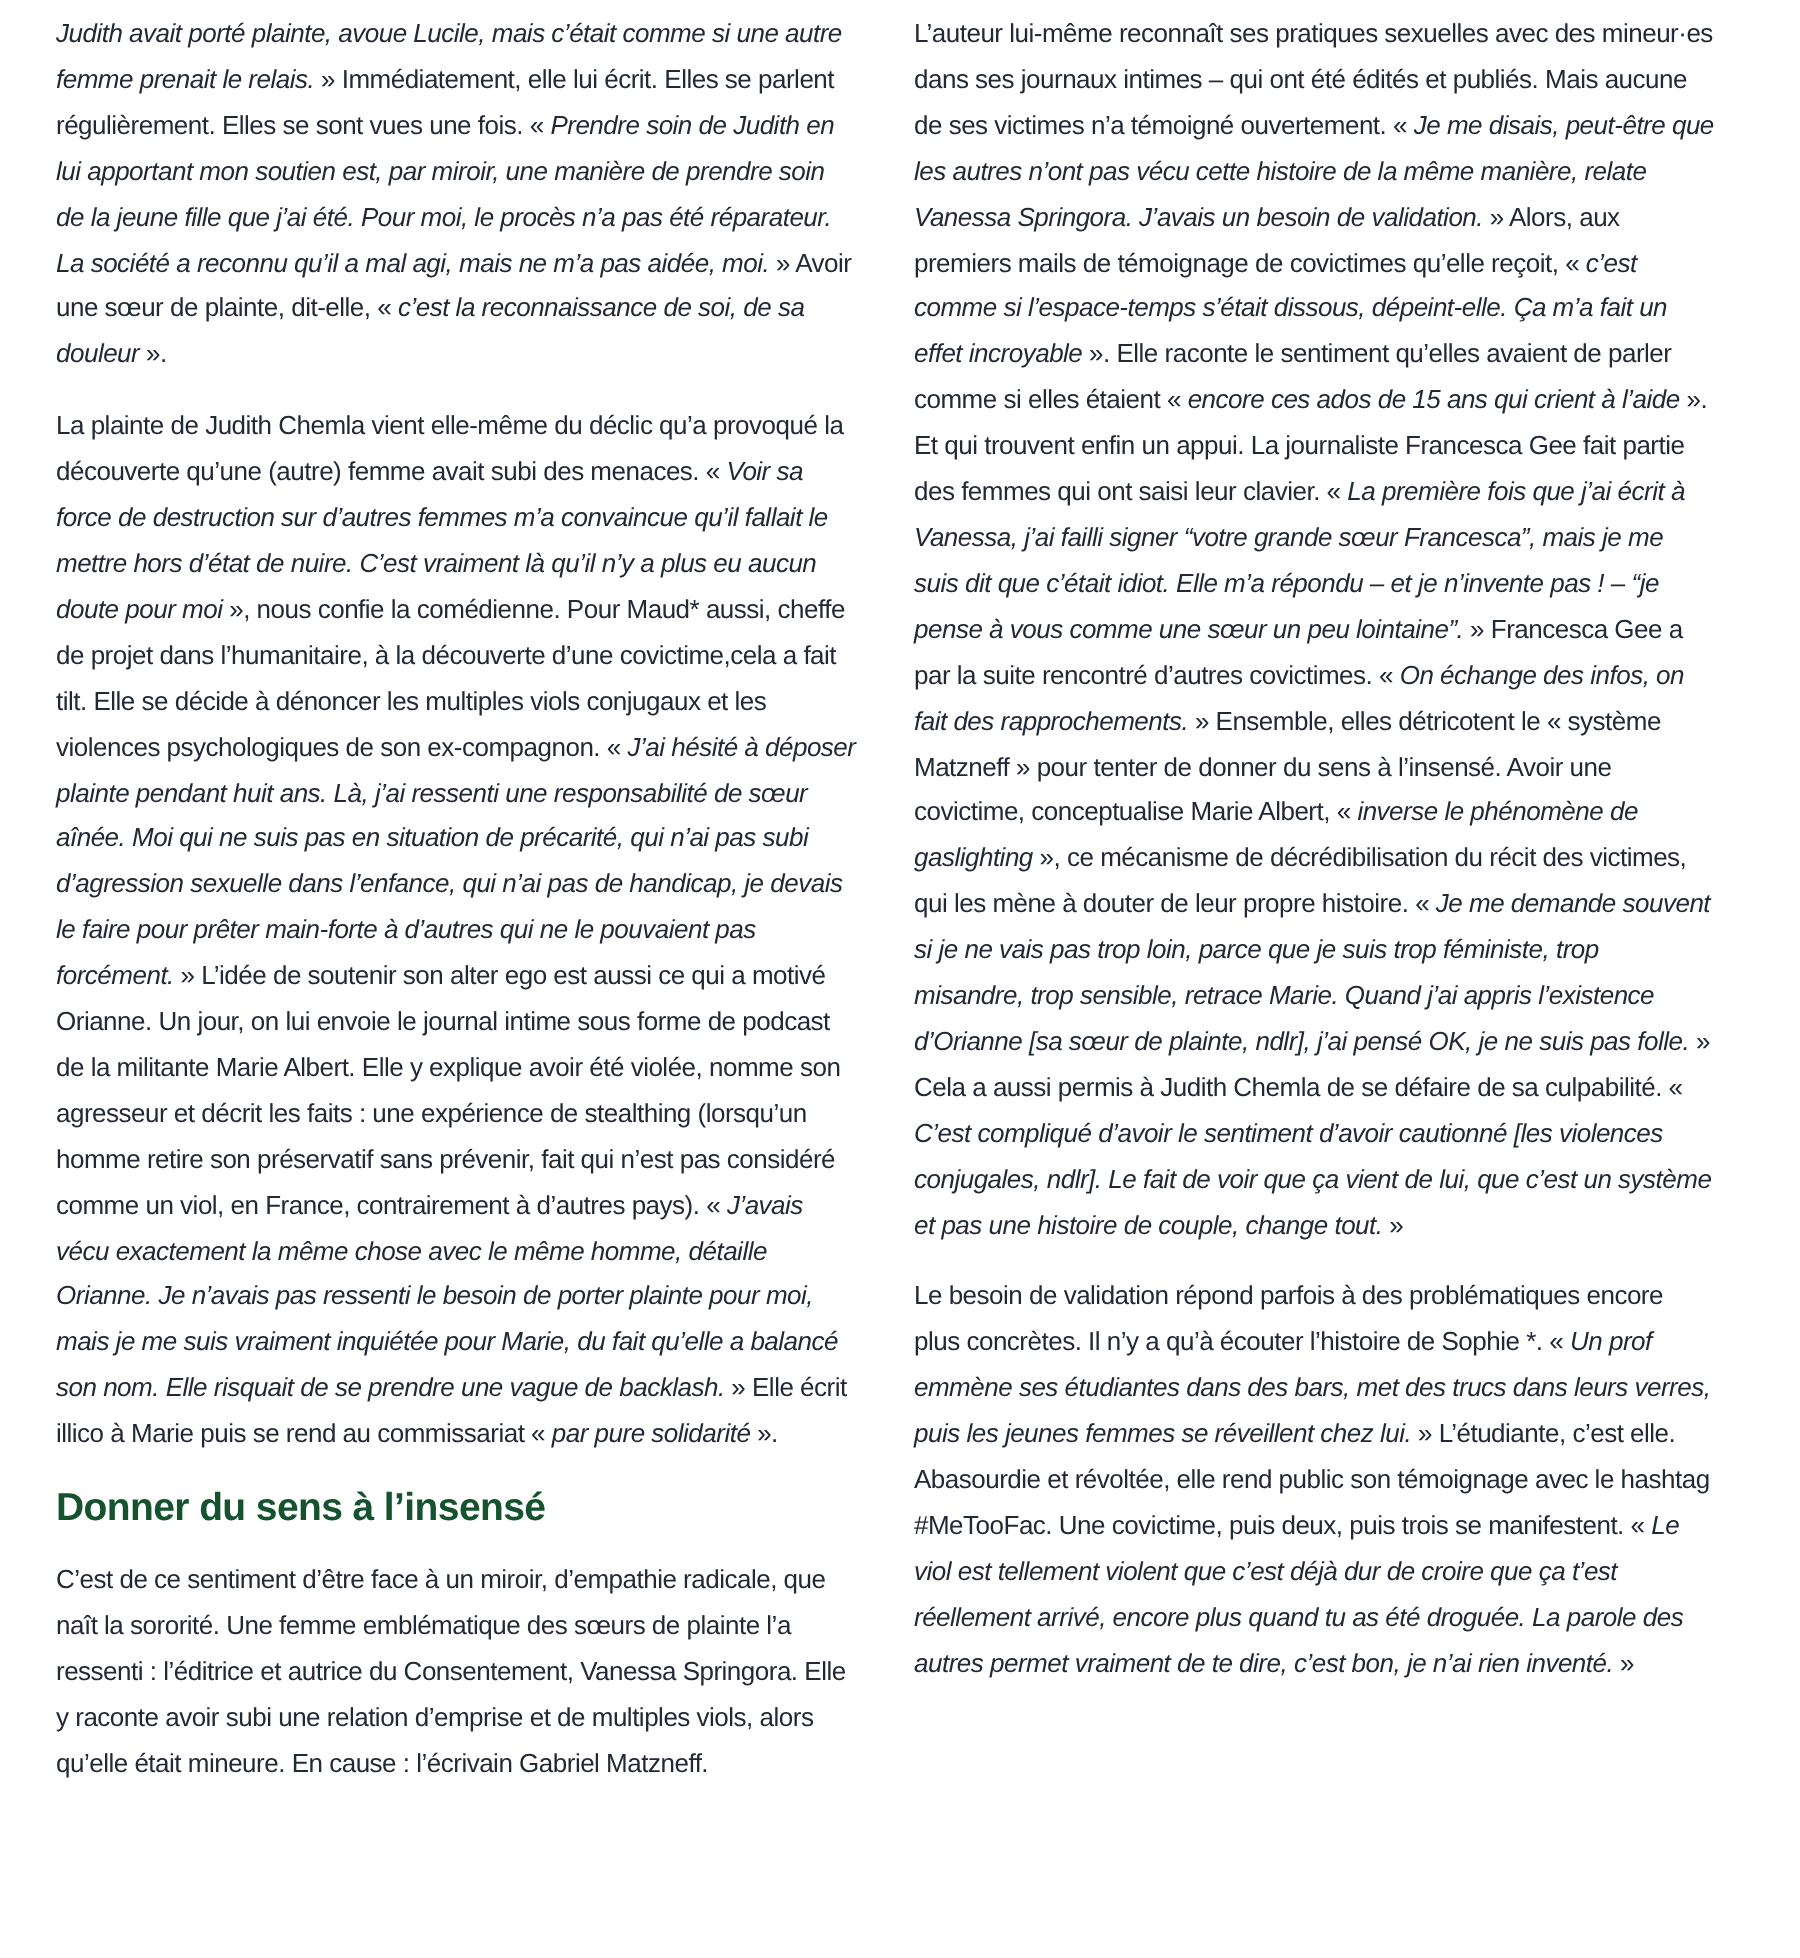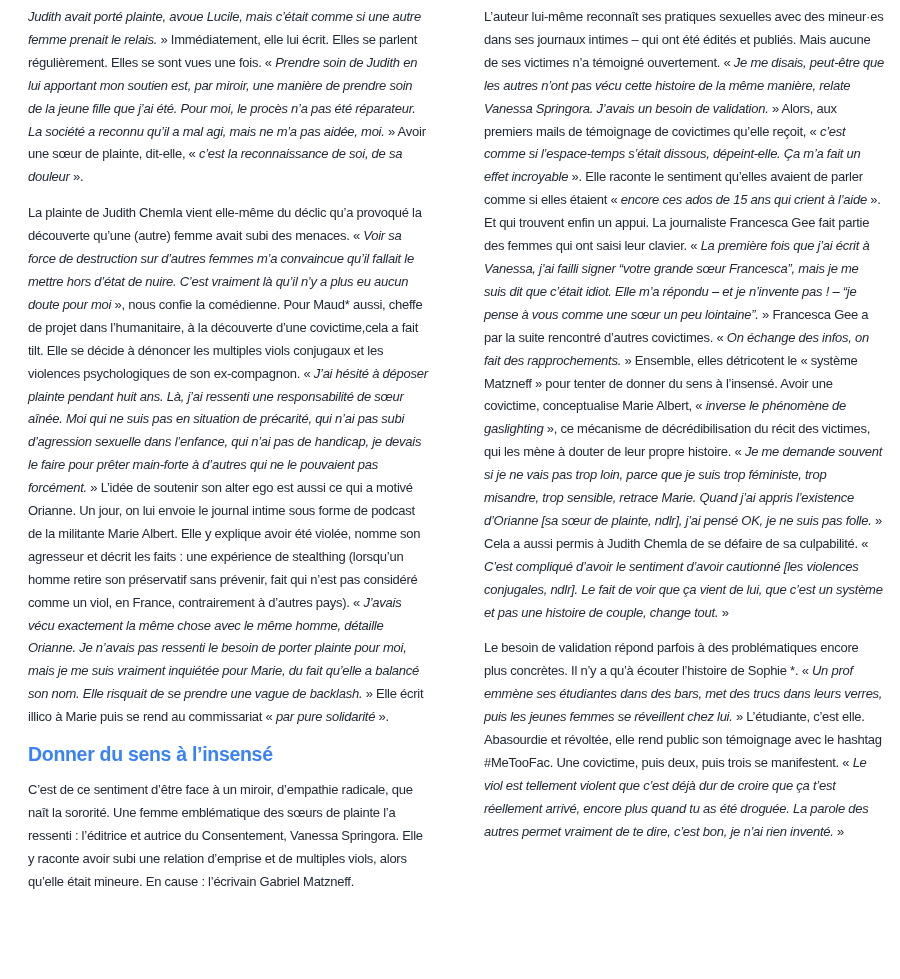--- a/index.html
+++ b/index.html
@@ -12,21 +12,21 @@
     width: 900px;
     height: 979px;
     background: #ffffff;
     overflow: hidden;
     box-sizing: border-box;
     padding: 6px 28px 0 28px;
     font-family: "Liberation Sans", sans-serif;
   }
   .columns {
     display: flex;
-    gap: 56px;
+    gap: 29px;
     align-items: flex-start;
   }
   .col {
     width: 400px;
     flex: 0 0 400px;
     color: #222936;
     font-size: 13px;
     line-height: 22.9px;
     letter-spacing: -0.25px;
     text-align: left;
@@ -35,21 +35,21 @@
     margin: 0 0 13px 0;
   }
   .col p:last-child {
     margin-bottom: 0;
   }
   .col h2 {
     margin: 8px 0 13px 0;
     font-size: 19.5px;
     line-height: 24px;
     font-weight: 700;
-    color: #3b82f6;
+    color: #14532d;
     letter-spacing: -0.3px;
   }
   .qt {
     font-style: italic;
   }
   .rg {
     font-style: normal;
   }
 </style>
 </head>

